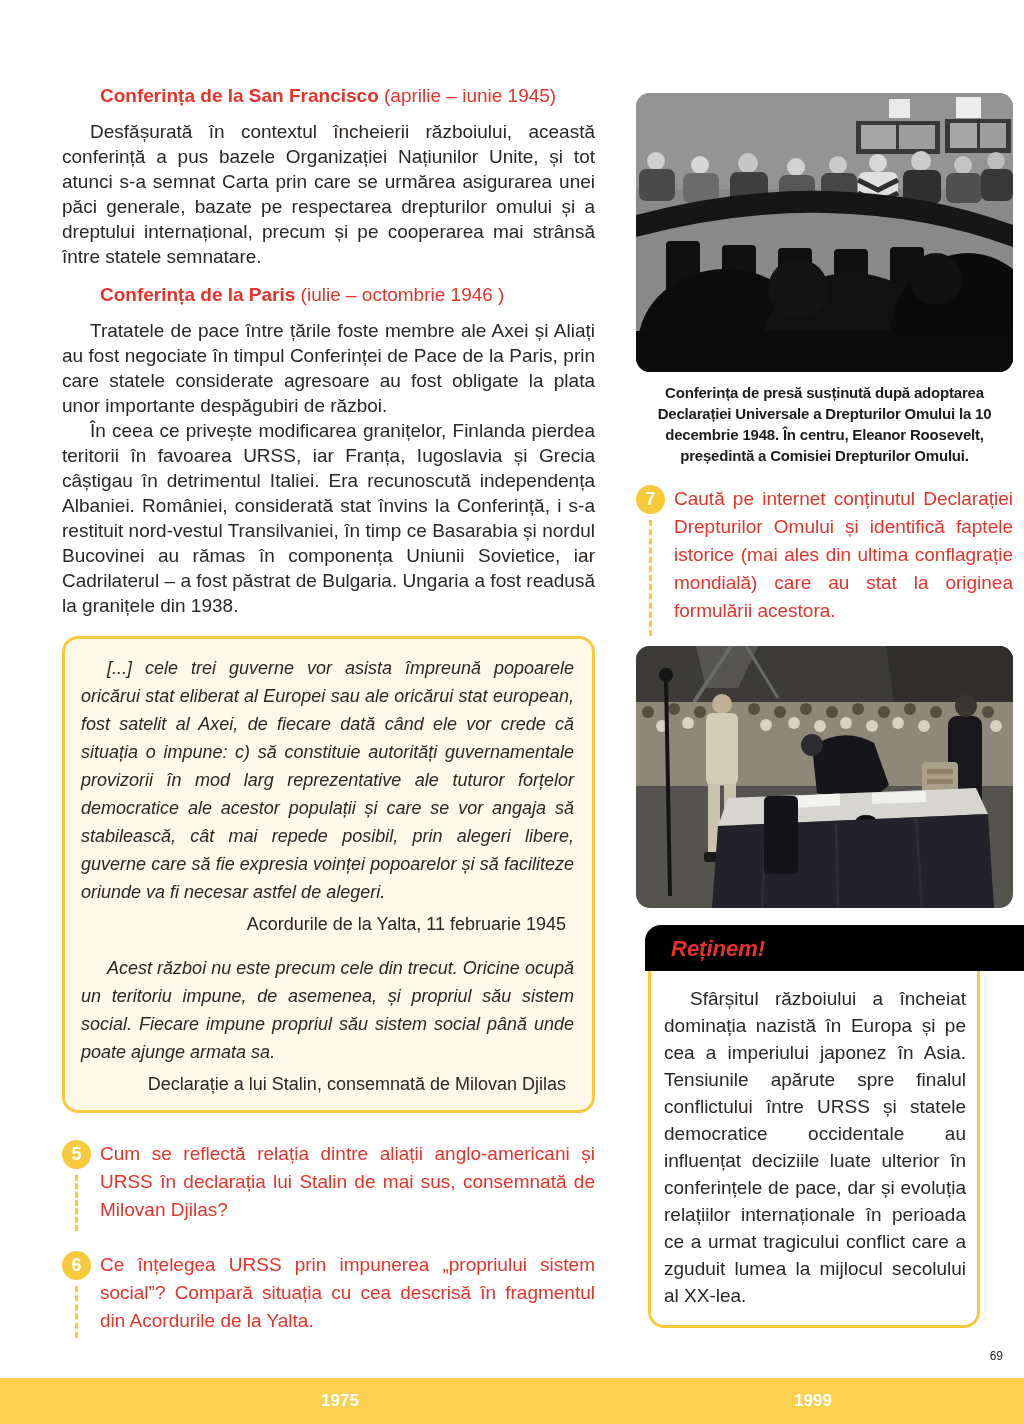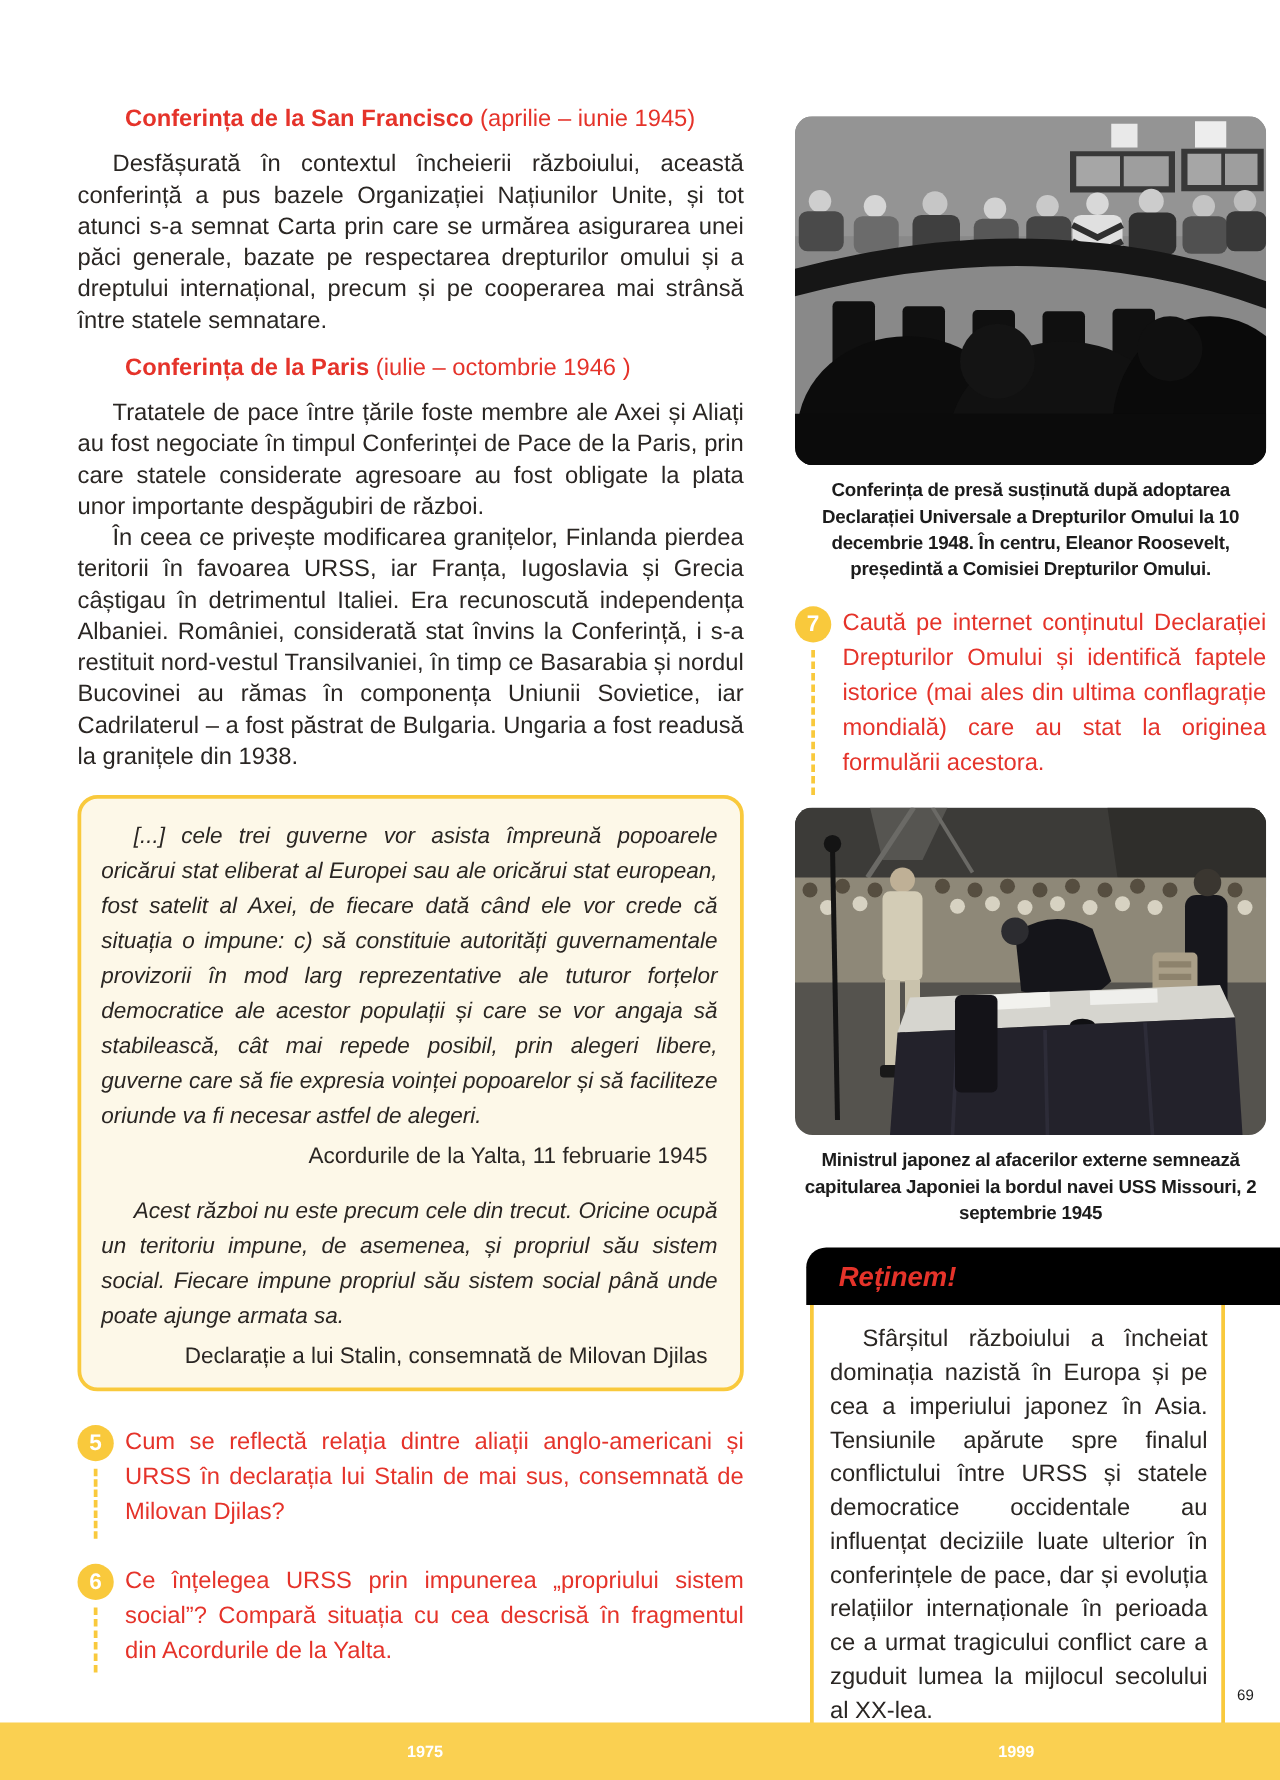--- a/index.html
+++ b/index.html
@@ -43,21 +43,21 @@
   .retinem-title{color:#e5332a;font-weight:bold;font-style:italic;font-size:22px;line-height:26px;}
   .retinem-body{
     margin-left:12px;width:332px;box-sizing:border-box;background:#ffffff;
     border:3px solid #f9c93c;border-top:none;border-radius:0 0 16px 16px;
     padding:14px 11px 16px 13px;
   }
   .retinem-text{font-size:19px;line-height:27px;text-align:justify;margin:0;text-indent:26px;}
   
   .page-number{position:absolute;right:21px;top:1349px;font-size:12px;color:#1c1c1c;}
   .timeline{position:absolute;left:0;right:0;top:1378px;height:46px;background:#fad051;}
-  .timeline span{position:absolute;top:50%;transform:translate(-50%,-50%);color:#ffffff;font-weight:bold;font-size:13px;}
+  .timeline span{position:absolute;top:50%;transform:translate(-50%,-50%);color:#ffffff;font-weight:bold;font-size:17px;}
   .tl-1975{left:340px;} .tl-2000{left:813px;}
 </style>
 </head>
 <body>
 
 <div class="page">
 
   <main class="left-col">
 
     <h2 class="sec-title"><b>Conferința de la San Francisco</b><span> (aprilie – iunie 1945)</span></h2>
@@ -208,21 +208,20 @@
         <circle cx="176" cy="99" r="11" fill="#2c2c30"></circle>
         <polygon points="92,152 340,142 352,168 82,180" fill="#d6d5cf"></polygon>
         <rect x="146" y="149" width="58" height="12" fill="#f2f2ee" transform="rotate(-3 175 155)"></rect>
         <rect x="236" y="146" width="54" height="11" fill="#efefec" transform="rotate(-2 263 151)"></rect>
         <ellipse cx="230" cy="174" rx="10" ry="5" fill="#101013"></ellipse>
         <polygon points="82,180 352,168 358,262 76,262" fill="#23222b"></polygon>
         <path d="M130,182 L126,262 M200,178 L202,262 M280,172 L286,262" stroke="#2d2c38" stroke-width="3" fill="none"></path>
         <rect x="128" y="150" width="34" height="78" rx="5" fill="#141318"></rect>
       </svg>
     </figure>
-    <figcaption class="caption">Ministrul japonez al afacerilor externe semnează capitularea Japoniei la bordul navei USS Missouri, 2 septembrie 1945</figcaption>
 
     <section class="retinem">
       <div class="retinem-header">
         <span class="retinem-title">Reținem!</span>
       </div>
       <div class="retinem-body">
         <p class="retinem-text">Sfârșitul războiului a încheiat dominația nazistă în Europa și pe cea a imperiului japonez în Asia. Tensiunile apărute spre finalul conflictului între URSS și statele democratice occidentale au influențat deciziile luate ulterior în conferințele de pace, dar și evoluția relațiilor internaționale în perioada ce a urmat tragicului conflict care a zguduit lumea la mijlocul secolului al XX-lea.</p>
       </div>
     </section>
 

